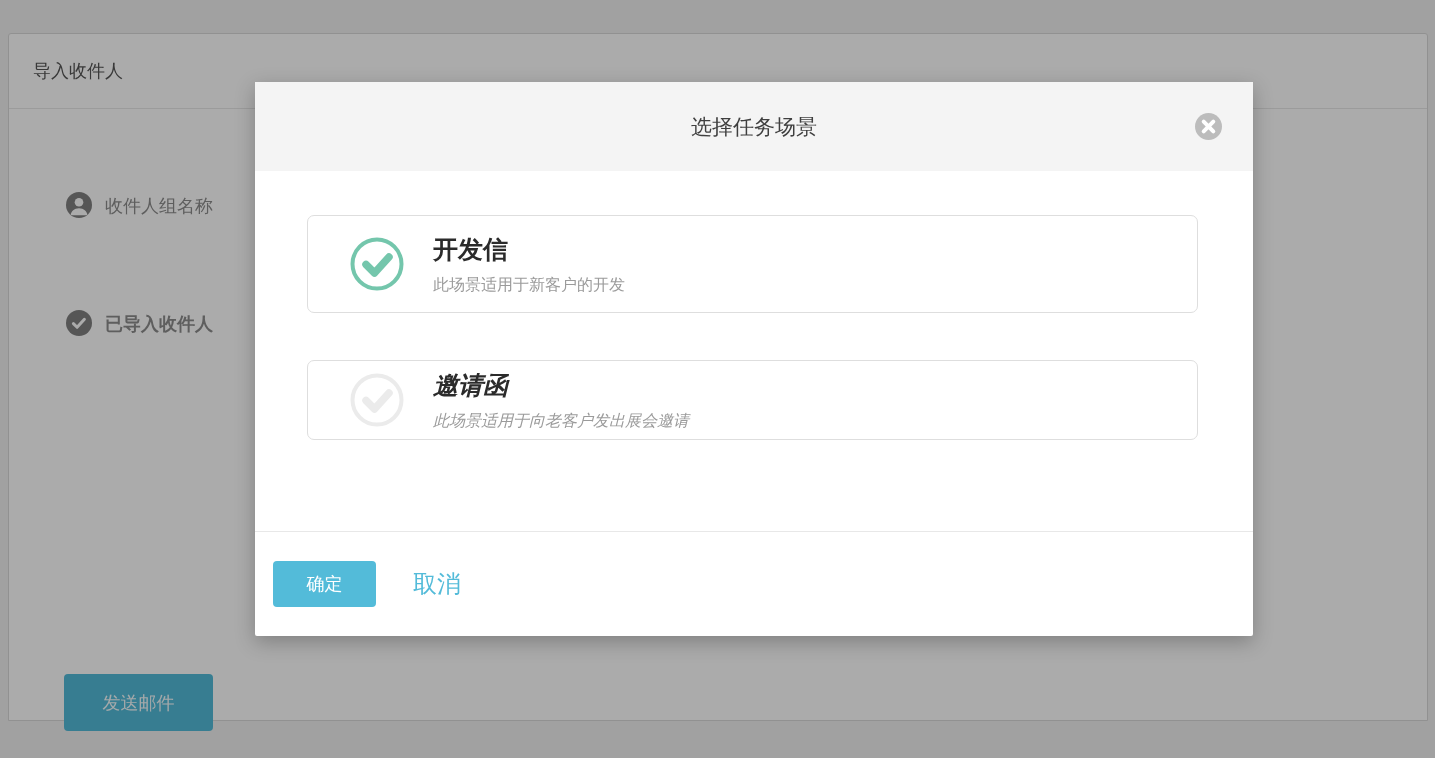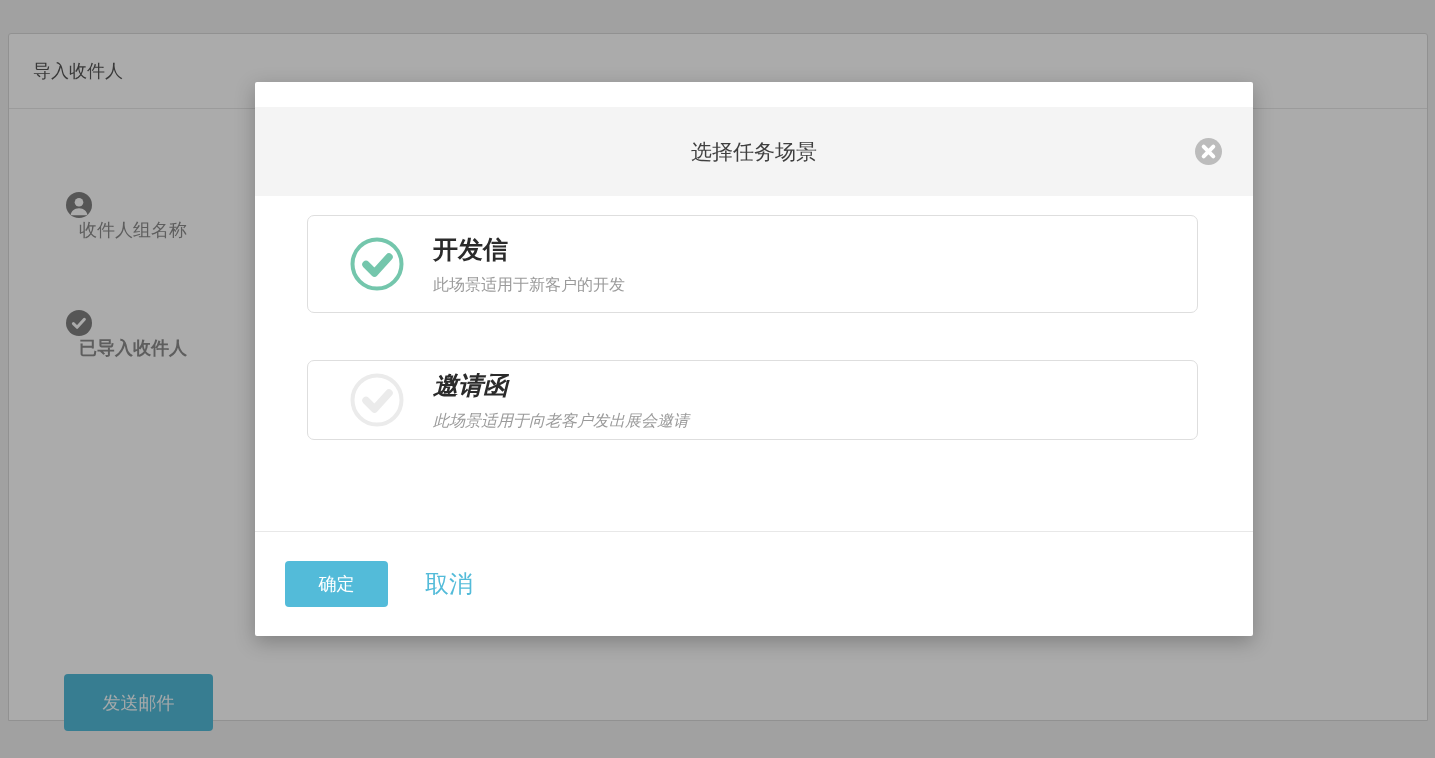--- a/index.html
+++ b/index.html
@@ -9,21 +9,21 @@
   
   .bg-card {
     position: absolute; left: 8px; top: 33px; width: 1420px; height: 688px;
     background: #ffffff; border: 1px solid #d9d9d9; border-radius: 3px 3px 0 0;
   }
   .bg-card-header {
     height: 75px; display: flex; align-items: center; padding-left: 24px;
     border-bottom: 1px solid #e8e8e8;
     font-size: 18px; color: #555; font-family: Liberation Mono, monospace;
   }
-  .bg-step { position: absolute; left: 57px; display: flex; align-items: flex-start; flex-direction: column; }
+  .bg-step { position: absolute; left: 57px; display: flex; align-items: flex-end; }
   .bg-step .step-icon { width: 26px; height: 26px; flex: 0 0 26px; }
   .bg-step .step-label { margin-left: 13px; font-size: 18px; color: #8c8c8c; }
   .bg-step-1 { top: 158px; }
   .bg-step-2 { top: 276px; font-weight: bold; }
   .send-btn {
     position: absolute; left: 55px; top: 640px; width: 149px; height: 57px;
     background: var(--accent, #53bbd9); border: none; border-radius: 4px;
     color: rgba(255,255,255,0.95); font-size: 18px; cursor: pointer;
     font-family: inherit;
   }
@@ -32,21 +32,21 @@
   .overlay { position: absolute; inset: 0; background: rgba(0,0,0,0.33); }
 
   
   .modal {
     position: absolute; left: 255px; top: 82px; width: 998px; height: 554px;
     background: #ffffff; border-radius: 2px;
     box-shadow: 0 6px 20px rgba(0,0,0,0.25);
   }
   .modal-header {
     position: relative; height: 89px; background: #f4f4f4;
-    display: flex; align-items: center; justify-content: center; margin-top: 25px;
+    display: flex; align-items: center; justify-content: center;
   }
   .modal-title { font-size: 21px; color: #3f3f3f; }
   .modal-close {
     position: absolute; top: 31px; right: 31px; width: 27px; height: 27px;
     border: none; background: transparent; padding: 0; cursor: pointer;
   }
   .modal-close svg { display: block; }
 
   .option-card {
     position: absolute; left: 52px; width: 891px;
@@ -60,21 +60,21 @@
   .option-check .tick { stroke: var(--unselected, #ebebeb); }
   .option-card.selected .option-check .ring { stroke: var(--teal, #74c6ac); }
   .option-card.selected .option-check .tick { stroke: var(--teal, #74c6ac); }
   .option-texts { margin-left: 29px; }
   .option-title { font-size: 25px; font-weight: bold; color: #2b2b2b; }
   .option-desc { margin-top: 9px; font-size: 16px; color: #9b9b9b; }
 
   .modal-footer {
     position: absolute; left: 0; right: 0; top: 449px; height: 105px;
     border-top: 1px solid #e8e8e8;
-    display: flex; align-items: center; padding-left: 30px;
+    display: flex; align-items: center; padding-left: 18px;
   }
   .confirm-btn {
     width: 103px; height: 46px; border: none; border-radius: 4px;
     background: var(--accent, #53bbd9); color: #ffffff; font-size: 18px;
     cursor: pointer; font-family: inherit;
   }
   .cancel-link {
     margin-left: 37px; font-size: 24px; color: var(--accent, #53bbd9);
     text-decoration: none; cursor: pointer;
   }

